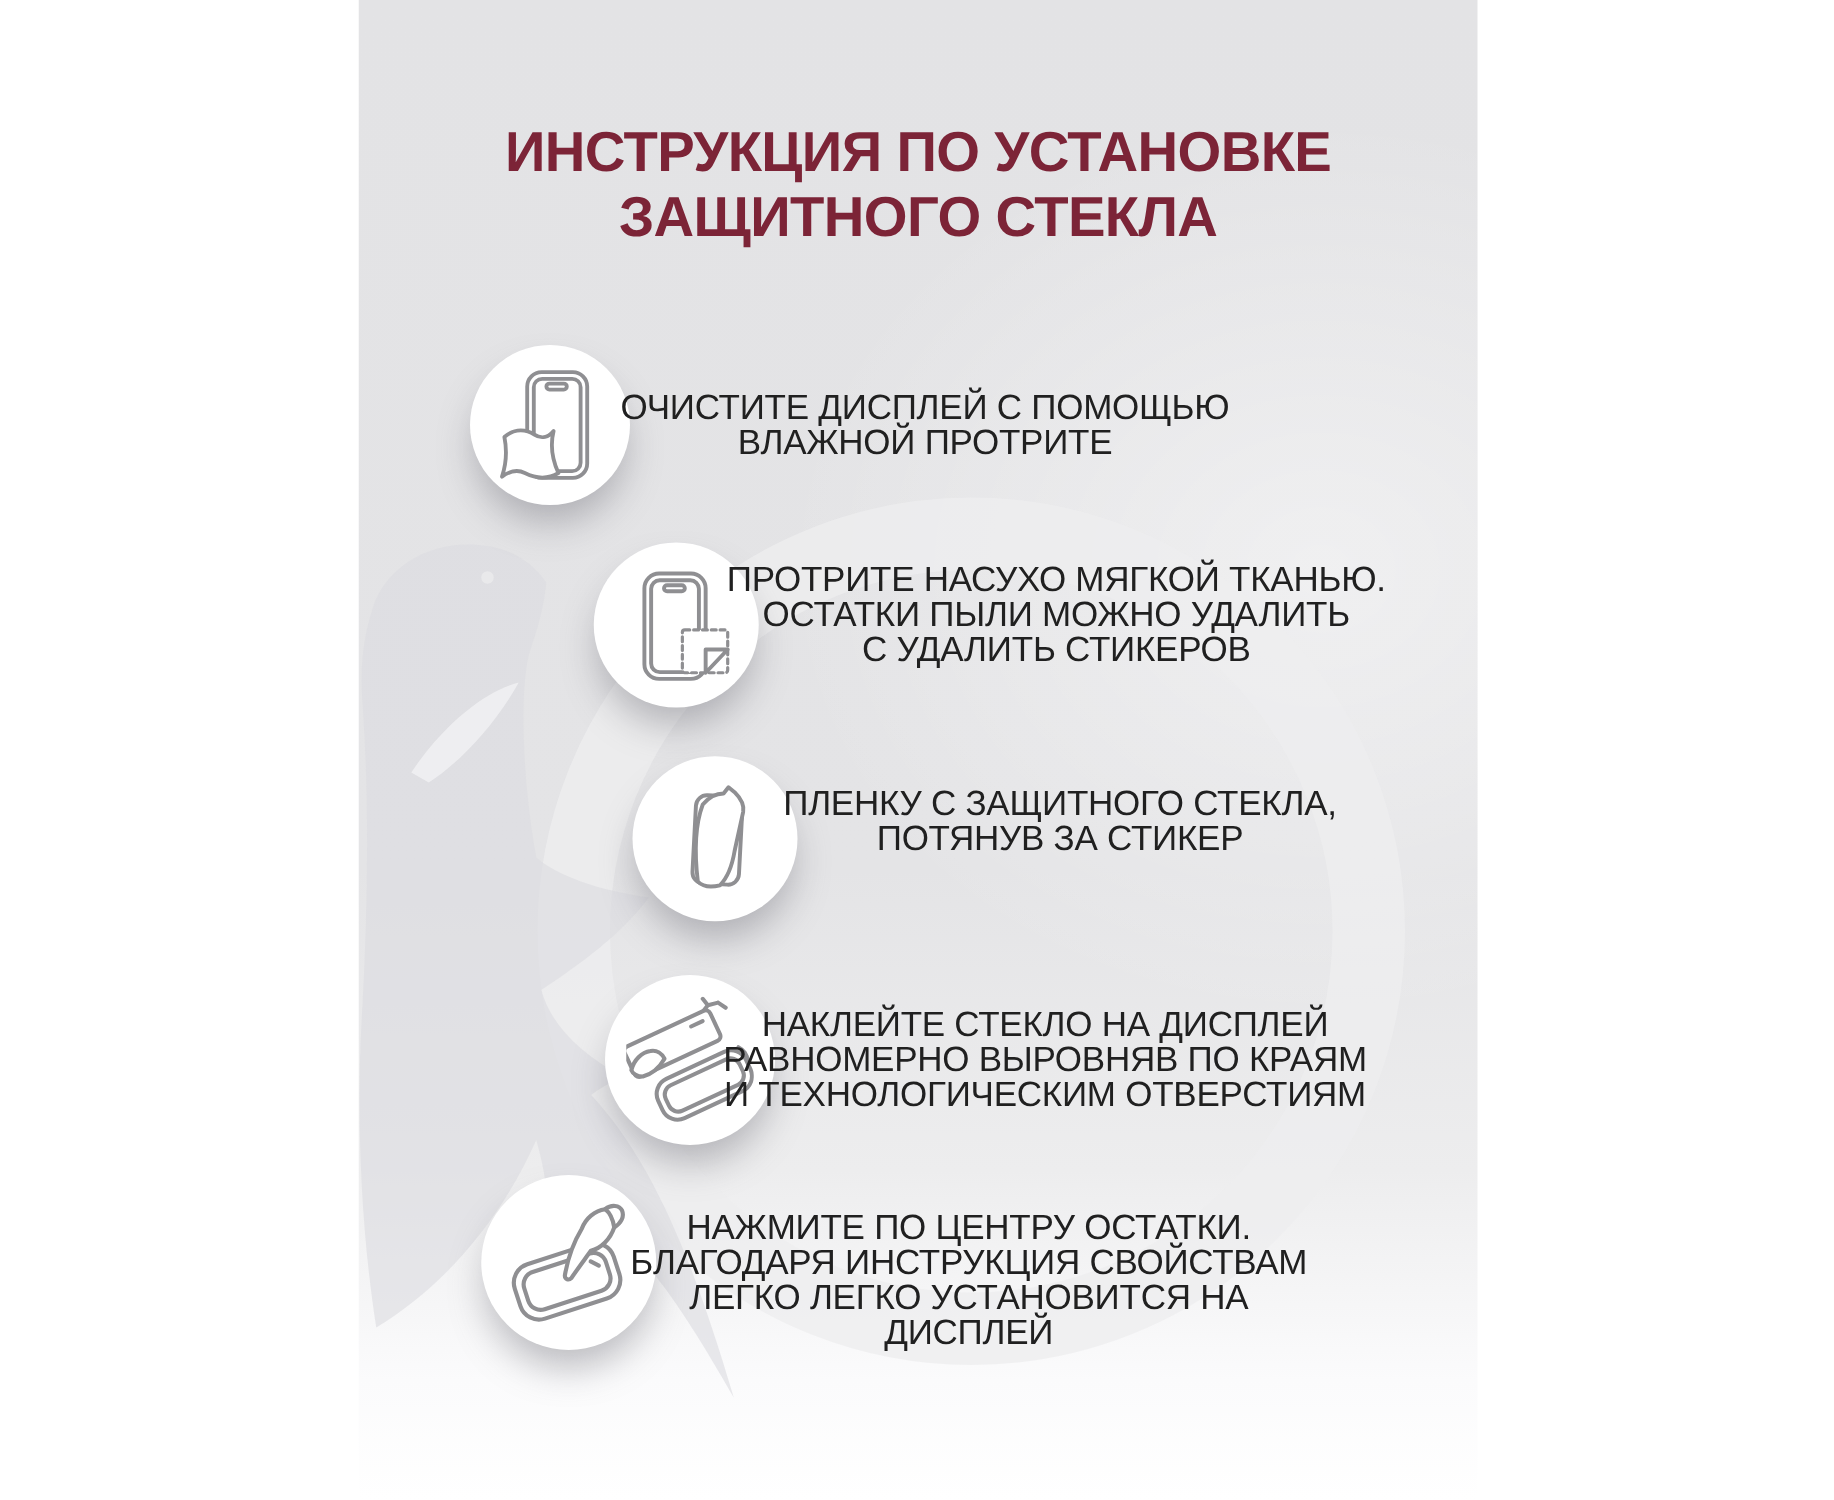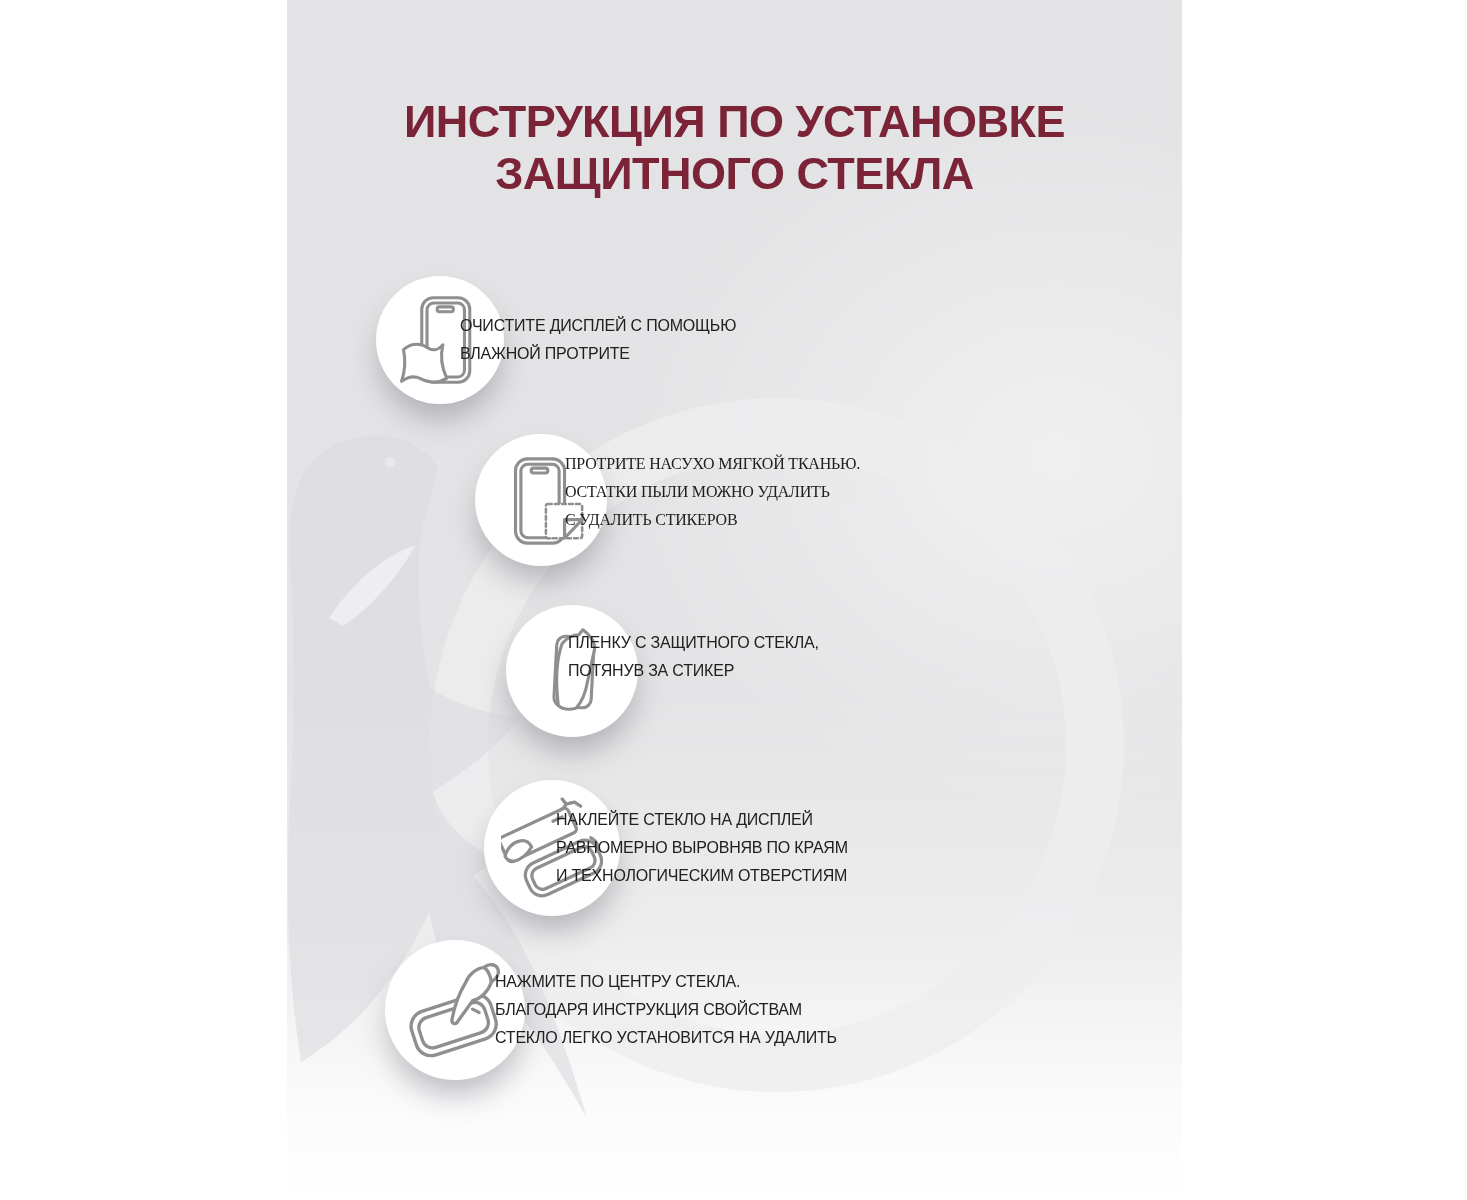--- a/index.html
+++ b/index.html
@@ -35,27 +35,27 @@
     display:flex;align-items:center;justify-content:center;
   }
   .c1{left:89px;top:276px;width:128px;height:128px;}
   .c2{left:188px;top:434px;width:132px;height:132px;}
   .c3{left:219px;top:605px;width:132px;height:132px;}
   .c4{left:197px;top:780px;width:136px;height:136px;}
   .c5{left:98px;top:940px;width:140px;height:140px;}
   .circle svg{display:block;}
   .caption{
     position:absolute;width:560px;
-    text-align:left;
+    text-align:center;
     color:#202020;
-    font-size:16px;line-height:28px;
+    font-size:28px;line-height:28px;
     letter-spacing:-0.2px;
   }
   .t1{left:173px;top:312px;}
-  .t2{left:278px;top:450px;font-family:Liberation Serif, serif;}
+  .t2{left:278px;top:450px;}
   .t3{left:281px;top:629px;}
   .t4{left:269px;top:806px;}
   .t5{left:208px;top:968px;}
   .ic{stroke:#8f8f92;stroke-width:3.2;fill:none;stroke-linecap:round;stroke-linejoin:round;}
   .icf{stroke:#8f8f92;stroke-width:3.2;fill:#ffffff;stroke-linecap:round;stroke-linejoin:round;}
   .icd{stroke:#8f8f92;stroke-width:2.6;fill:#ffffff;stroke-linecap:round;stroke-linejoin:round;stroke-dasharray:4 3.2;}
 </style>
 </head>
 <body>
 
@@ -154,19 +154,19 @@
         <g transform="rotate(-18 50 62)">
           <rect class="icf" x="8" y="42" width="80" height="44" rx="15"></rect>
           <rect class="icf" x="15" y="49" width="66" height="30" rx="10"></rect>
           <line class="ic" x1="70" y1="55" x2="75" y2="60"></line>
         </g>
         <path class="icf" d="M 47,60 C 49,48 54,34 60,24 C 63,16 70,10 78,9 C 83,5 89,6 91,10 C 93,15 90,20 85,23 C 82,32 75,39 67,41 C 62,48 56,56 52,62 C 50,64 47,63 47,60 Z"></path>
         <path class="ic" d="M 78,9 C 82,12 84,17 85,23"></path>
       </svg>
     </div>
     <div class="caption t5">
-      <div>НАЖМИТЕ ПО ЦЕНТРУ СТЕКЛА.</div>
+      <div>НАЖМИТЕ ПО ЦЕНТРУ ОСТАТКИ.</div>
       <div>БЛАГОДАРЯ ИНСТРУКЦИЯ СВОЙСТВАМ</div>
-      <div>СТЕКЛО ЛЕГКО УСТАНОВИТСЯ НА УДАЛИТЬ</div>
+      <div>ЛЕГКО ЛЕГКО УСТАНОВИТСЯ НА ДИСПЛЕЙ</div>
     </div>
 
   </div>
 </div>
 
 </body></html>

